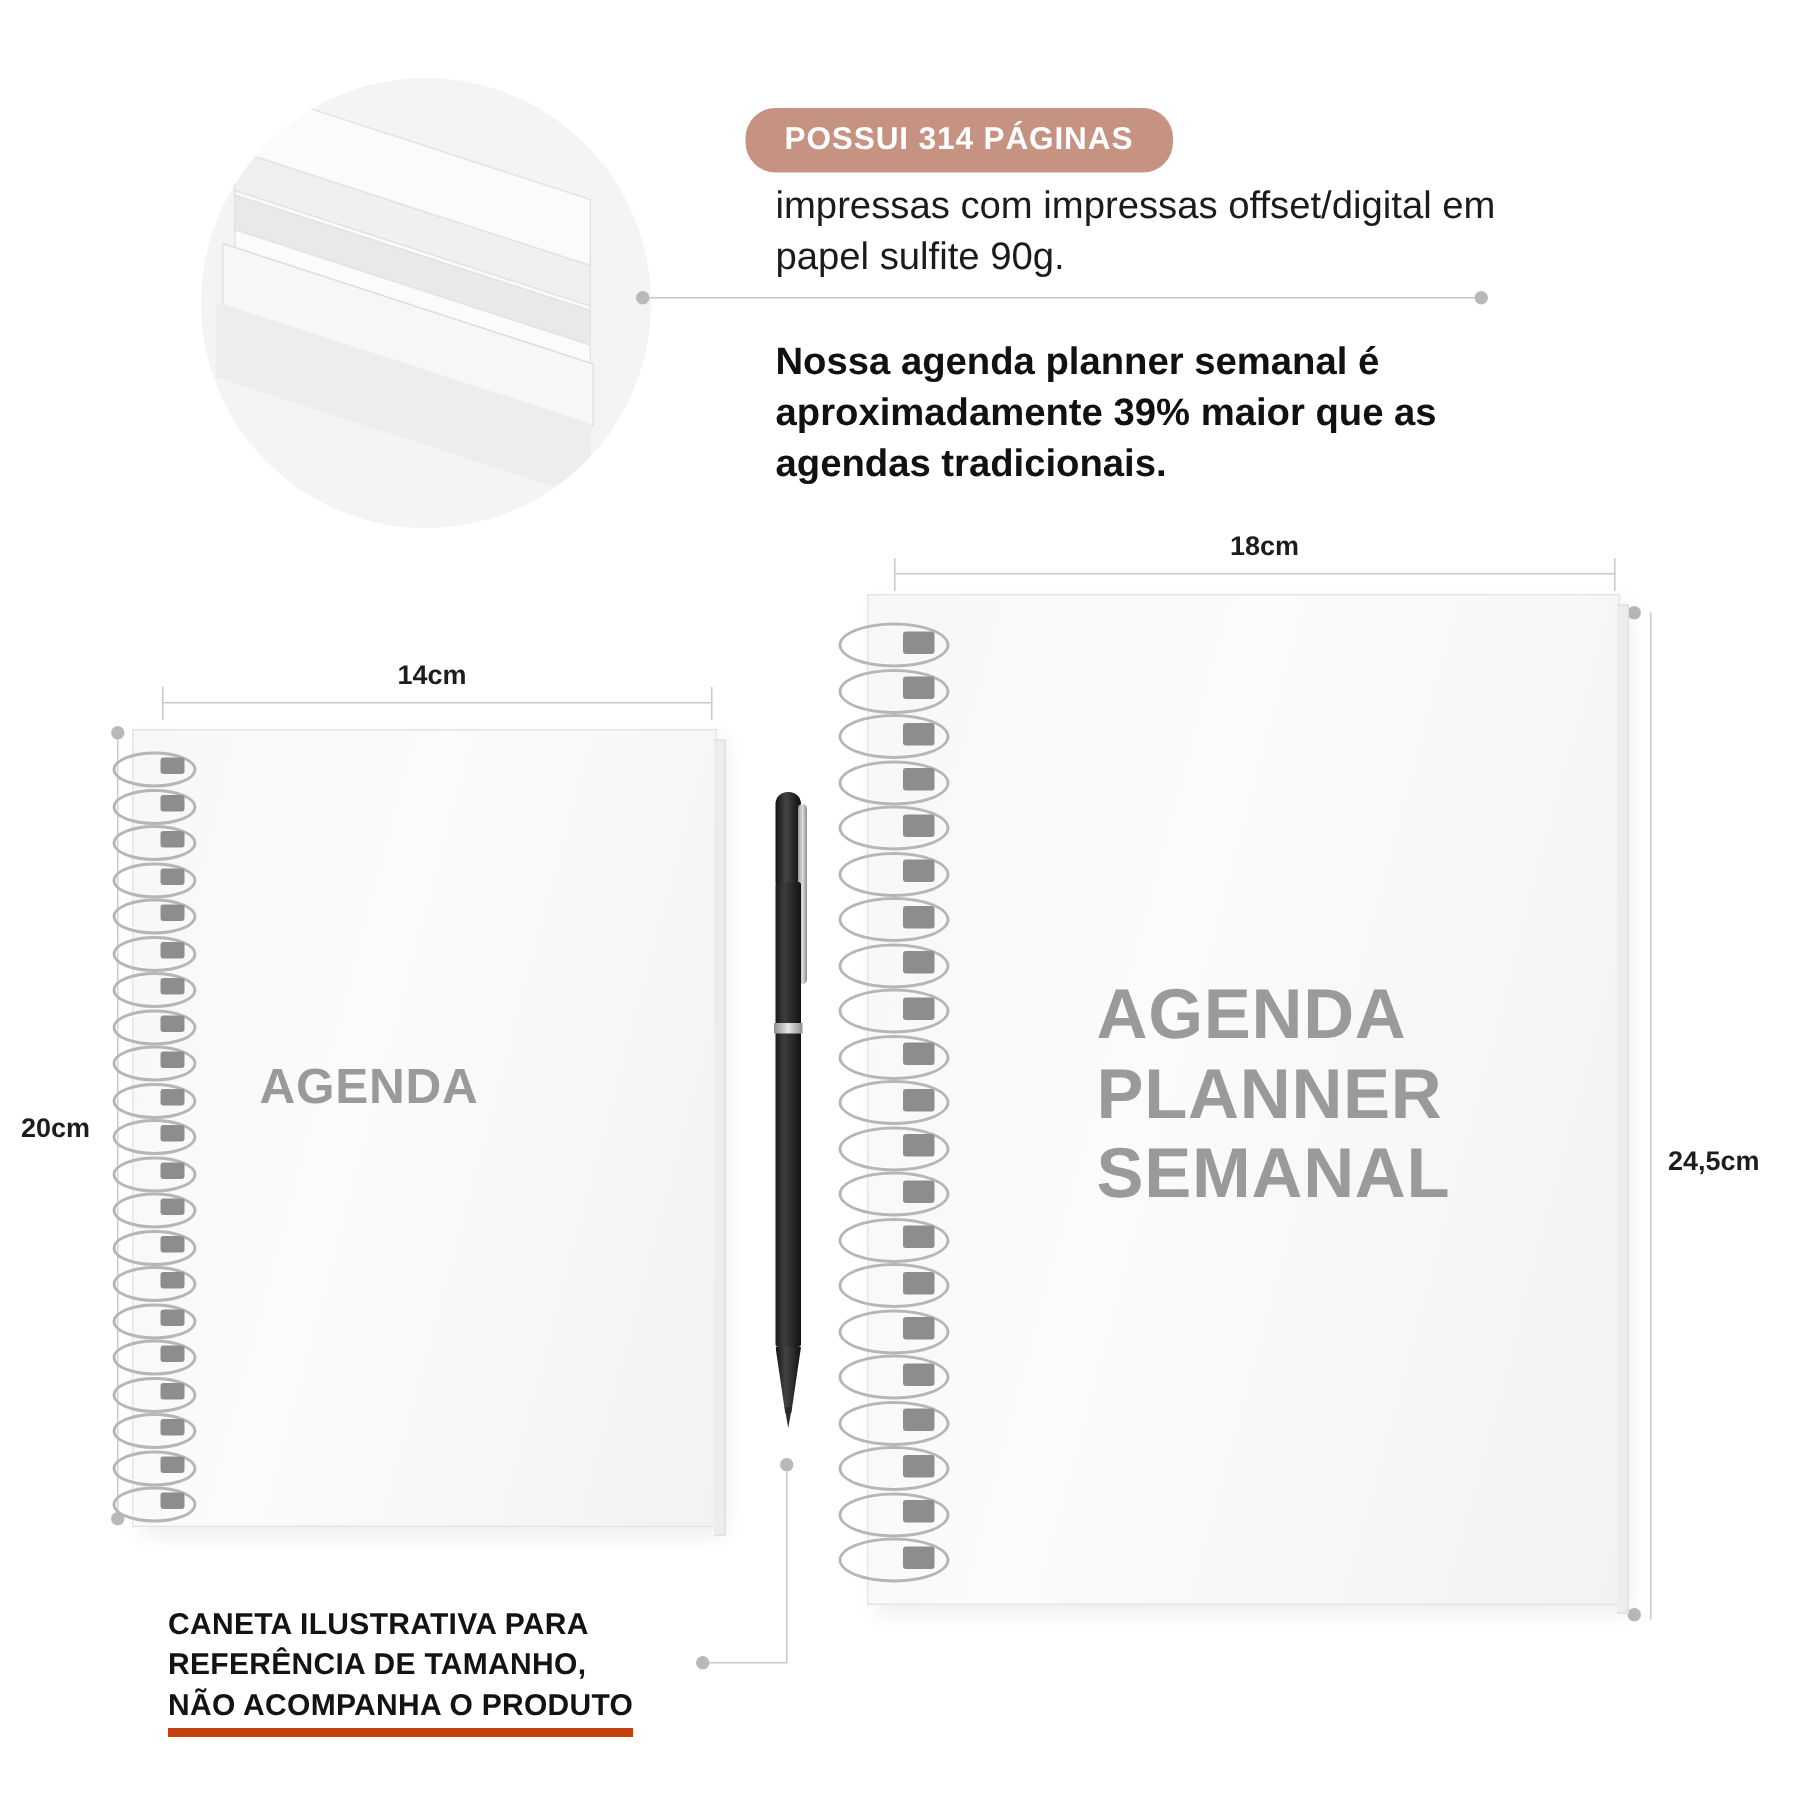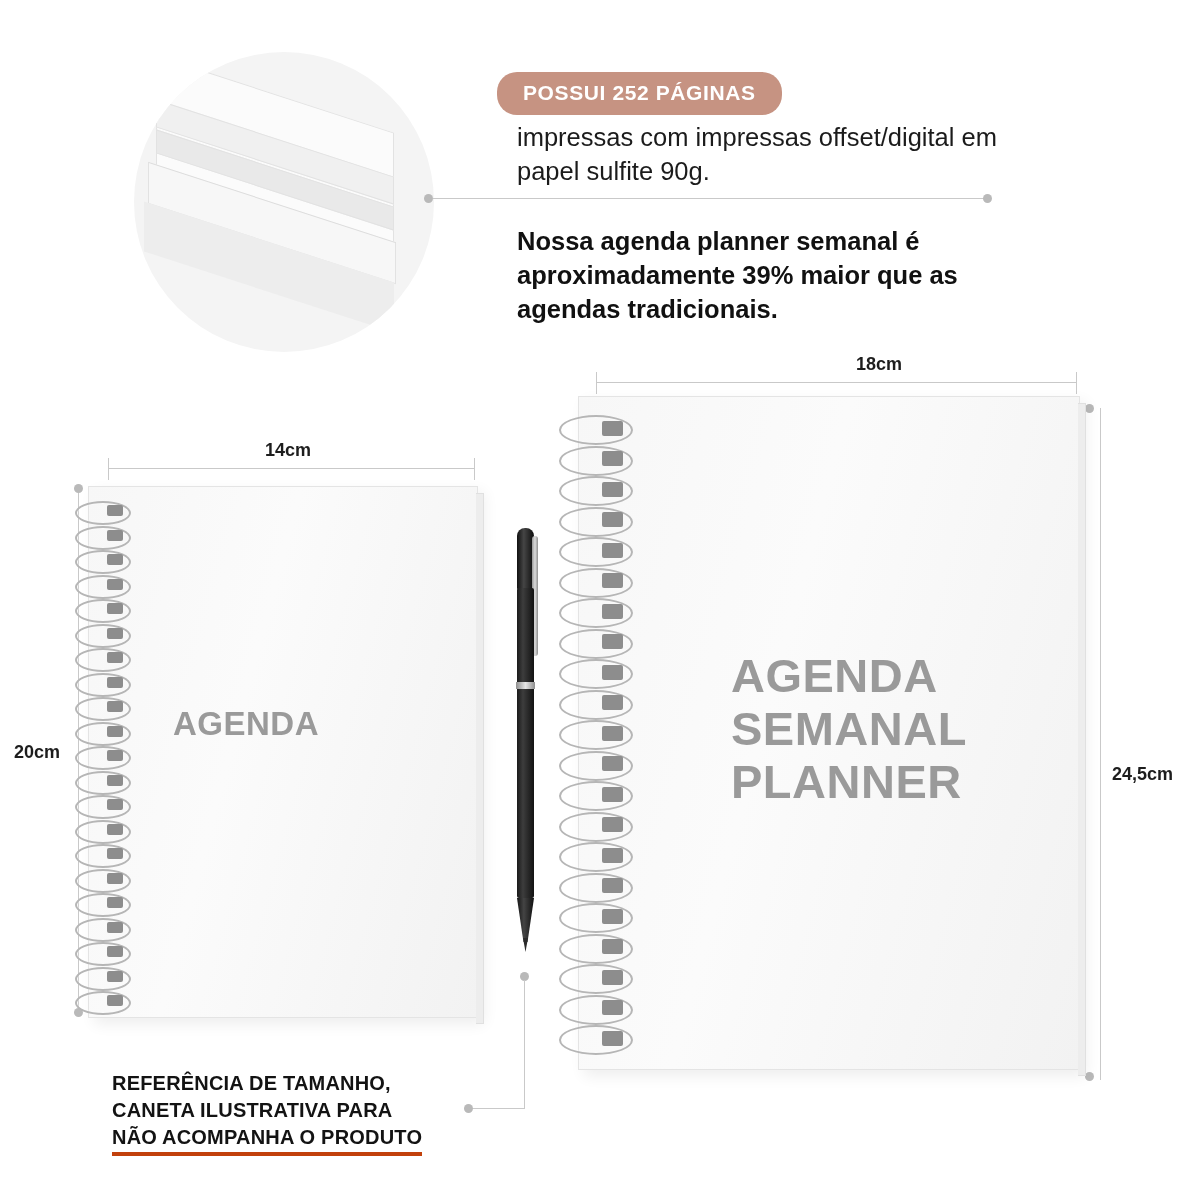--- a/index.html
+++ b/index.html
@@ -248,41 +248,41 @@
     left: 112px;
     top: 1070px;
     width: 400px;
     font-size: 20px;
     line-height: 27px;
     font-weight: bold;
     color: #131313;
     letter-spacing: .2px;
   }
   #caption .underlined {
-    border-bottom: 4px solid #c2410c;
+    border-bottom: 6px solid #c2410c;
     display: inline-block;
     padding-bottom: 1px;
   }
 </style>
 </head>
 <body>
 
 <div id="paper-circle">
   <div class="sheet top"></div>
   <div class="sheet mid"></div>
   <div class="sheet low"></div>
   <div class="sheet edge"></div>
   <div class="sheet shadow"></div>
 </div>
 
 <div class="dot" style="left:424px; top:194px;"></div>
 <div class="hline" style="left:433px; top:198px; width:555px;"></div>
 <div class="dot" style="left:983px; top:194px;"></div>
 
-<div id="badge">POSSUI 252 PÁGINAS</div>
+<div id="badge">POSSUI 314 PÁGINAS</div>
 <div id="para1">impressas com impressas offset/digital em papel sulfite 90g.</div>
 <div id="para2">Nossa agenda planner semanal é aproximadamente 39% maior que as agendas tradicionais.</div>
 
 <div class="tick" style="left:108px; top:458px; width:1px; height:22px;"></div>
 <div class="tick" style="left:474px; top:458px; width:1px; height:22px;"></div>
 <div class="hline" style="left:108px; top:468px; width:367px;"></div>
 <div class="dim-label" style="left:265px; top:440px;">14cm</div>
 
 <div class="vline" style="left:78px; top:488px; height:528px;"></div>
 <div class="dot" style="left:74px; top:484px;"></div>
@@ -336,33 +336,33 @@
       <div class="ring" style="left: 2px; top: 479.5px; width: 52px; height: 20px;"></div>
       <div class="ring-core" style="left: 34.24px; top: 483.9px; width: 16px; height: 11px;"></div>
       <div class="ring" style="left: 2px; top: 504px; width: 52px; height: 20px;"></div>
       <div class="ring-core" style="left: 34.24px; top: 508.4px; width: 16px; height: 11px;"></div>
     </div>
 </div>
 
 <div class="tick" style="left:596px; top:372px; width:1px; height:22px;"></div>
 <div class="tick" style="left:1076px; top:372px; width:1px; height:22px;"></div>
 <div class="hline" style="left:596px; top:382px; width:481px;"></div>
-<div class="dim-label" style="left:856px; top:354px;">18cm</div>
+<div class="dim-label" style="left:820px; top:354px;">18cm</div>
 
 <div class="vline" style="left:1100px; top:408px; height:672px;"></div>
 <div class="dot" style="left:1085px; top:404px;"></div>
 <div class="dot" style="left:1085px; top:1072px;"></div>
 <div class="dim-label" style="left:1112px; top:764px;">24,5cm</div>
 
 <div class="notebook" id="notebook-planner" style="left:578px; top:396px; width:500px; height:672px;">
   <div class="page-edge"></div>
   <div class="cover-title" style="left:152px; top:252px; font-size:47px;">
     <div>AGENDA</div>
+    <div>PLANNER</div>
     <div>SEMANAL</div>
-    <div>PLANNER</div>
   </div>
   <div class="spiral" id="spiral-planner" style="left:-22px; width:76px;">
       <div class="ring" style="left: 2px; top: 18px; width: 70px; height: 26px;"></div>
       <div class="ring-core" style="left: 45.4px; top: 23.72px; width: 21px; height: 15px;"></div>
       <div class="ring" style="left: 2px; top: 48.5px; width: 70px; height: 26px;"></div>
       <div class="ring-core" style="left: 45.4px; top: 54.22px; width: 21px; height: 15px;"></div>
       <div class="ring" style="left: 2px; top: 79px; width: 70px; height: 26px;"></div>
       <div class="ring-core" style="left: 45.4px; top: 84.72px; width: 21px; height: 15px;"></div>
       <div class="ring" style="left: 2px; top: 109.5px; width: 70px; height: 26px;"></div>
       <div class="ring-core" style="left: 45.4px; top: 115.22px; width: 21px; height: 15px;"></div>
@@ -411,16 +411,16 @@
   <div class="tip"></div>
   <div class="nib"></div>
 </div>
 
 <div class="dot" style="left:520px; top:972px;"></div>
 <div class="vline" style="left:524px; top:980px; height:128px;"></div>
 <div class="hline" style="left:470px; top:1108px; width:55px;"></div>
 <div class="dot" style="left:464px; top:1104px;"></div>
 
 <div id="caption">
+  <div>CANETA ILUSTRATIVA PARA</div>
   <div>REFERÊNCIA DE TAMANHO,</div>
-  <div>CANETA ILUSTRATIVA PARA</div>
   <div class="underlined">NÃO ACOMPANHA O PRODUTO</div>
 </div>
 
 </body></html>

